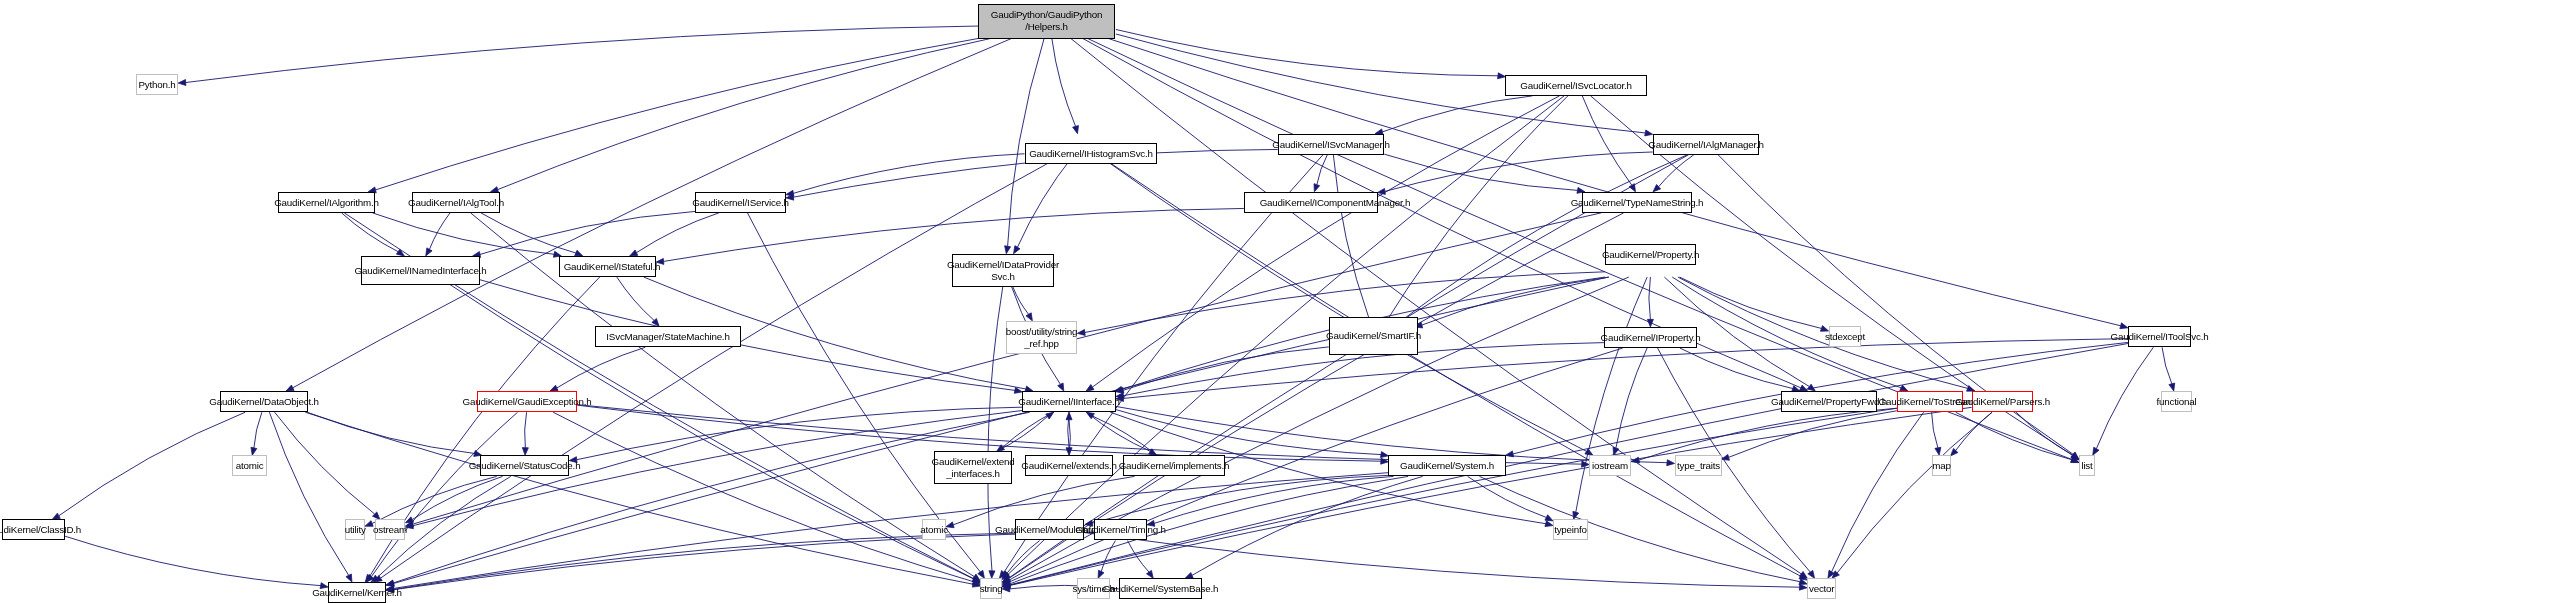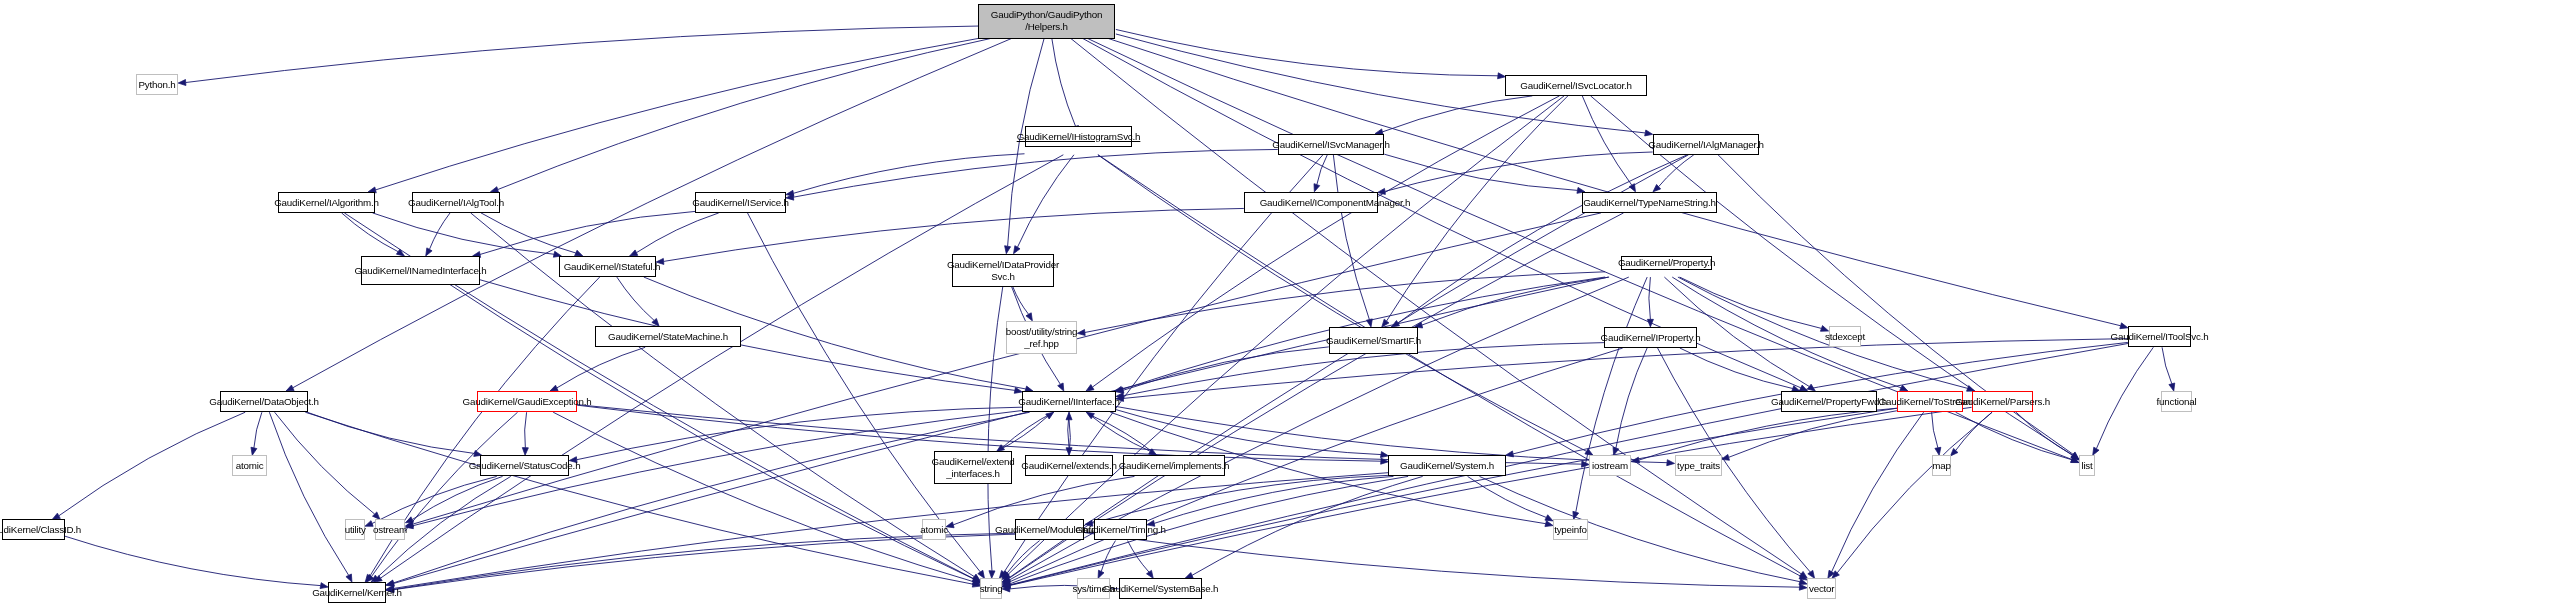--- a/index.html
+++ b/index.html
@@ -275,37 +275,37 @@
       <path d="M85.5,710.0291375291375 Q251.03970322512683,763.7804560545591 424.682063792911,775.6517745799805" class="edge"></path>
       <polygon points="434.5,777.5512820512821 423.92226080439036,779.5789490628162 425.4418667814316,771.7246000971448" class="arrowhead"></polygon>
       <path d="M1482,780 Q1409.75,770.73 1337.5,780" class="edge"></path>
       <polygon points="1327.5,780 1337.5,776 1337.5,784" class="arrowhead"></polygon>
     </svg>
 
   <div class="node root" style="left: 978px; top: 3.8px; width: 137px; height: 35px;"><span>GaudiPython/GaudiPython
 /Helpers.h</span></div>
   <div class="node system" style="left: 136px; top: 74px; width: 42px; height: 21px;"><span>Python.h</span></div>
   <div class="node link" style="left: 1505px; top: 75px; width: 142px; height: 21px;"><span>GaudiKernel/ISvcLocator.h</span></div>
-  <div class="node link" style="left: 1025px; top: 126px; width: 107px; height: 21px; text-decoration: underline;"><span>GaudiKernel/IHistogramSvc.h</span></div>
+  <div class="node link" style="left: 1025px; top: 143px; width: 132px; height: 21px;"><span>GaudiKernel/IHistogramSvc.h</span></div>
   <div class="node link" style="left: 1278px; top: 134px; width: 106px; height: 21px;"><span>GaudiKernel/ISvcManager.h</span></div>
   <div class="node link" style="left: 1653px; top: 134px; width: 106px; height: 21px;"><span>GaudiKernel/IAlgManager.h</span></div>
   <div class="node link" style="left: 278px; top: 192px; width: 97px; height: 21px;"><span>GaudiKernel/IAlgorithm.h</span></div>
   <div class="node link" style="left: 412px; top: 192px; width: 88px; height: 21px;"><span>GaudiKernel/IAlgTool.h</span></div>
   <div class="node link" style="left: 695px; top: 192px; width: 91px; height: 21px;"><span>GaudiKernel/IService.h</span></div>
   <div class="node link" style="left: 1244px; top: 192px; width: 134px; height: 21px; padding-left: 48px;"><span>GaudiKernel/IComponentManager.h</span></div>
-  <div class="node link" style="left: 1582px; top: 192px; width: 135px; height: 21px;"><span>GaudiKernel/TypeNameString.h</span></div>
+  <div class="node link" style="left: 1582px; top: 192px; width: 110px; height: 21px;"><span>GaudiKernel/TypeNameString.h</span></div>
   <div class="node link" style="left: 361px; top: 256px; width: 119px; height: 29px;"><span>GaudiKernel/INamedInterface.h</span></div>
   <div class="node link" style="left: 559px; top: 256px; width: 97px; height: 21px; padding-left: 9px;"><span>GaudiKernel/IStateful.h</span></div>
   <div class="node link" style="left: 952px; top: 254px; width: 102px; height: 33px;"><span>GaudiKernel/IDataProvider
 Svc.h</span></div>
-  <div class="node link" style="left: 1605px; top: 256px; width: 91px; height: 14px; margin-left: 16px;"><span>GaudiKernel/Property.h</span></div>
-  <div class="node link" style="left: 595px; top: 326px; width: 146px; height: 21px;"><span>GaudiKernel/StateMachine.h</span></div>
+  <div class="node link" style="left: 1605px; top: 244px; width: 91px; height: 21px;"><span>GaudiKernel/Property.h</span></div>
+  <div class="node link" style="left: 595px; top: 326px; width: 146px; height: 21px;"><span>ISvcManager/StateMachine.h</span></div>
   <div class="node system" style="left: 1006px; top: 321px; width: 71px; height: 33px;"><span>boost/utility/string
 _ref.hpp</span></div>
-  <div class="node link" style="left: 1329px; top: 327px; width: 89px; height: 27px;"><span>GaudiKernel/SmartIF.h</span></div>
+  <div class="node link" style="left: 1329px; top: 317px; width: 89px; height: 38px;"><span>GaudiKernel/SmartIF.h</span></div>
   <div class="node system" style="left: 1829px; top: 326px; width: 32px; height: 21px;"><span>stdexcept</span></div>
   <div class="node link" style="left: 1604px; top: 327px; width: 93px; height: 21px;"><span>GaudiKernel/IProperty.h</span></div>
   <div class="node link" style="left: 2128px; top: 326px; width: 63px; height: 21px;"><span>GaudiKernel/IToolSvc.h</span></div>
   <div class="node link" style="left: 220px; top: 391px; width: 88px; height: 21px;"><span>GaudiKernel/DataObject.h</span></div>
   <div class="node error link" style="left: 477px; top: 391px; width: 100px; height: 21px;"><span>GaudiKernel/GaudiException.h</span></div>
   <div class="node link" style="left:1022px;top:391px;width:94px;height:21px;"><span>GaudiKernel/IInterface.h</span></div>
   <div class="node link" style="left: 1781px; top: 391px; width: 96px; height: 21px;"><span>GaudiKernel/PropertyFwd.h</span></div>
   <div class="node error link" style="left: 1897px; top: 391px; width: 66px; height: 21px;"><span>GaudiKernel/ToStream.h</span></div>
   <div class="node error link" style="left: 1972px; top: 391px; width: 61px; height: 21px;"><span>GaudiKernel/Parsers.h</span></div>
   <div class="node system" style="left: 2161px; top: 391px; width: 31px; height: 21px;"><span>functional</span></div>

